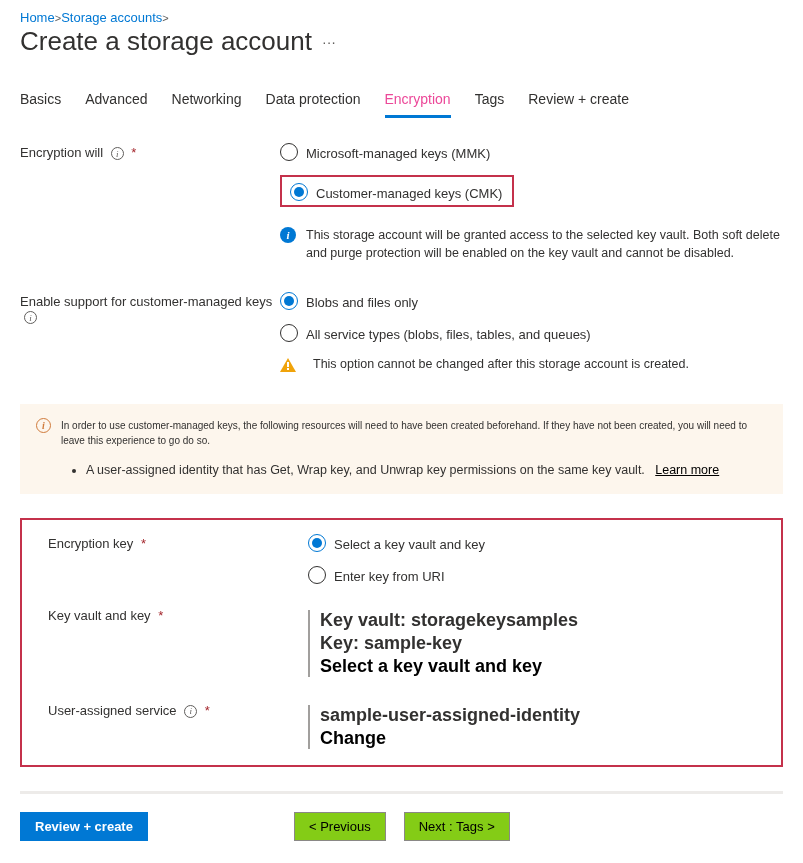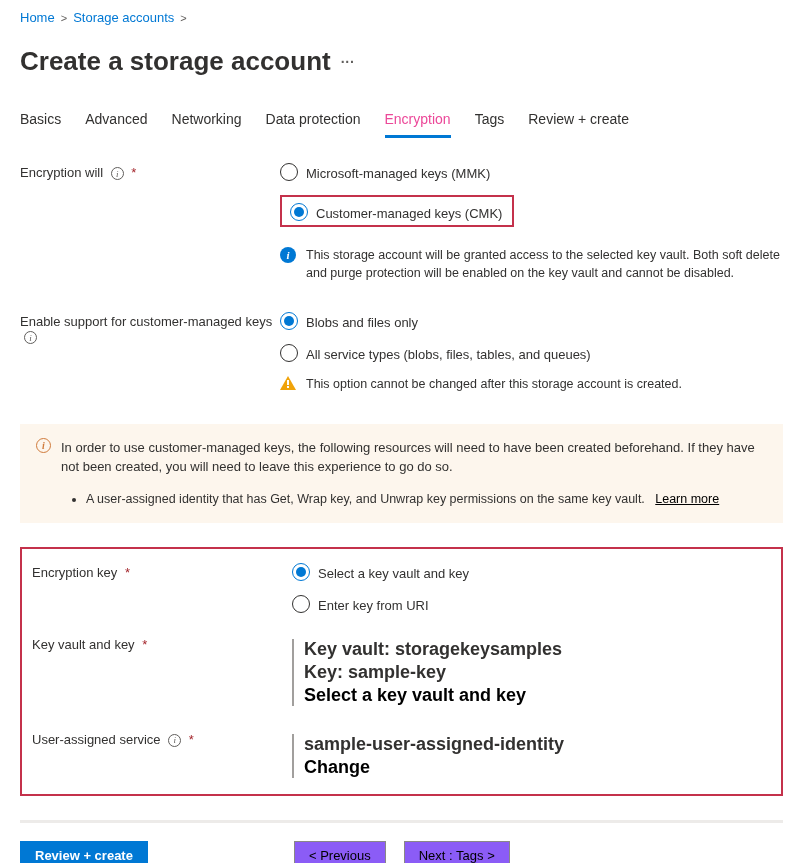--- a/index.html
+++ b/index.html
@@ -7,30 +7,29 @@
       font-family: "Segoe UI", -apple-system, BlinkMacSystemFont, sans-serif;
       font-size: 13px;
       color: #323130;
       background: #ffffff;
       width: 803px;
       padding: 10px 20px;
     }
     .breadcrumb {
       display: flex;
       align-items: center;
-      gap: 6px;
       font-size: 13px;
-      margin-bottom: 21px;
+      margin-bottom: 1px;
       text-align: center;
     }
     .breadcrumb a { color: #0078d4; text-decoration: none; }
     .breadcrumb .chevron { color: #605e5c; font-size: 11px; }
     h1 {
       font-size: 26px;
-      font-weight: 700;
+      font-weight: 400;
       color: #323130;
       margin-bottom: 28px;
       display: flex;
       align-items: center;
       gap: 10px;
     }
     .ellipsis { color: #605e5c; font-size: 14px; cursor: pointer; }
     .tabs {
       display: flex;
       gap: 24px;
@@ -123,23 +122,24 @@
       justify-content: center;
       font-size: 11px;
       font-weight: bold;
       font-style: italic;
       font-family: Georgia, serif;
       flex-shrink: 0;
     }
     .info-text { font-size: 12.5px; color: #323130; line-height: 1.4; }
     .warn-row {
       display: flex;
-      gap: 10px;
+      gap: 17px;
       margin-top: 10px;
       margin-bottom: 20px;
+      align-items: center;
     }
     .warn-icon {
       flex-shrink: 0;
     }
     .callout {
       background: #fdf6ed;
       padding: 14px 16px;
       margin: 8px 0 24px 0;
     }
     .callout-head {
@@ -156,34 +156,34 @@
       border-radius: 50%;
       display: inline-flex;
       align-items: center;
       justify-content: center;
       font-size: 10px;
       font-weight: bold;
       font-style: italic;
       font-family: Georgia, serif;
       flex-shrink: 0;
     }
-    .callout-text { font-size: 13px; line-height: 1.5; }
+    .callout-text { font-size: 10px; line-height: 1.5; }
     .callout ul { margin-left: 50px; }
     .callout li { font-size: 12.5px; line-height: 1.6; }
     .callout a, .link { color: #000000; text-decoration: none; cursor: pointer; }
     .callout a { text-decoration: underline; }
     .highlight-red-thin {
       border: 2.5px solid #c4314b;
       padding: 6px 10px 4px 8px;
       display: inline-flex;
       margin-bottom: 14px;
     }
     .highlight-red-box {
       border: 2.5px solid #c4314b;
-      padding: 14px 10px 14px 10px;
+      padding: 14px 10px 14px 26px;
       margin-bottom: 24px;
     }
     .accent-bar {
       border-left: 2px solid #a19f9d;
       padding-left: 10px;
       margin-top: 4px;
     }
     .kv-line { font-size: 18px; margin-bottom: 2px; font-weight: bold; }
     .footer-divider {
       height: 3px;
@@ -192,21 +192,21 @@
     }
     .footer-buttons {
       display: flex;
       gap: 18px;
       align-items: center;
     }
     .btn {
       padding: 6px 14px;
       font-size: 13px;
       border: 1px solid #8a8886;
-      background: #8b5cf6;
+      background: #84cc16;
       cursor: pointer;
       font-family: inherit;
     }
     .btn-primary {
       background: #0078d4;
       color: #fff;
       border-color: #0078d4;
       font-weight: 600;
     }
     .footer-gap { width: 110px; }

